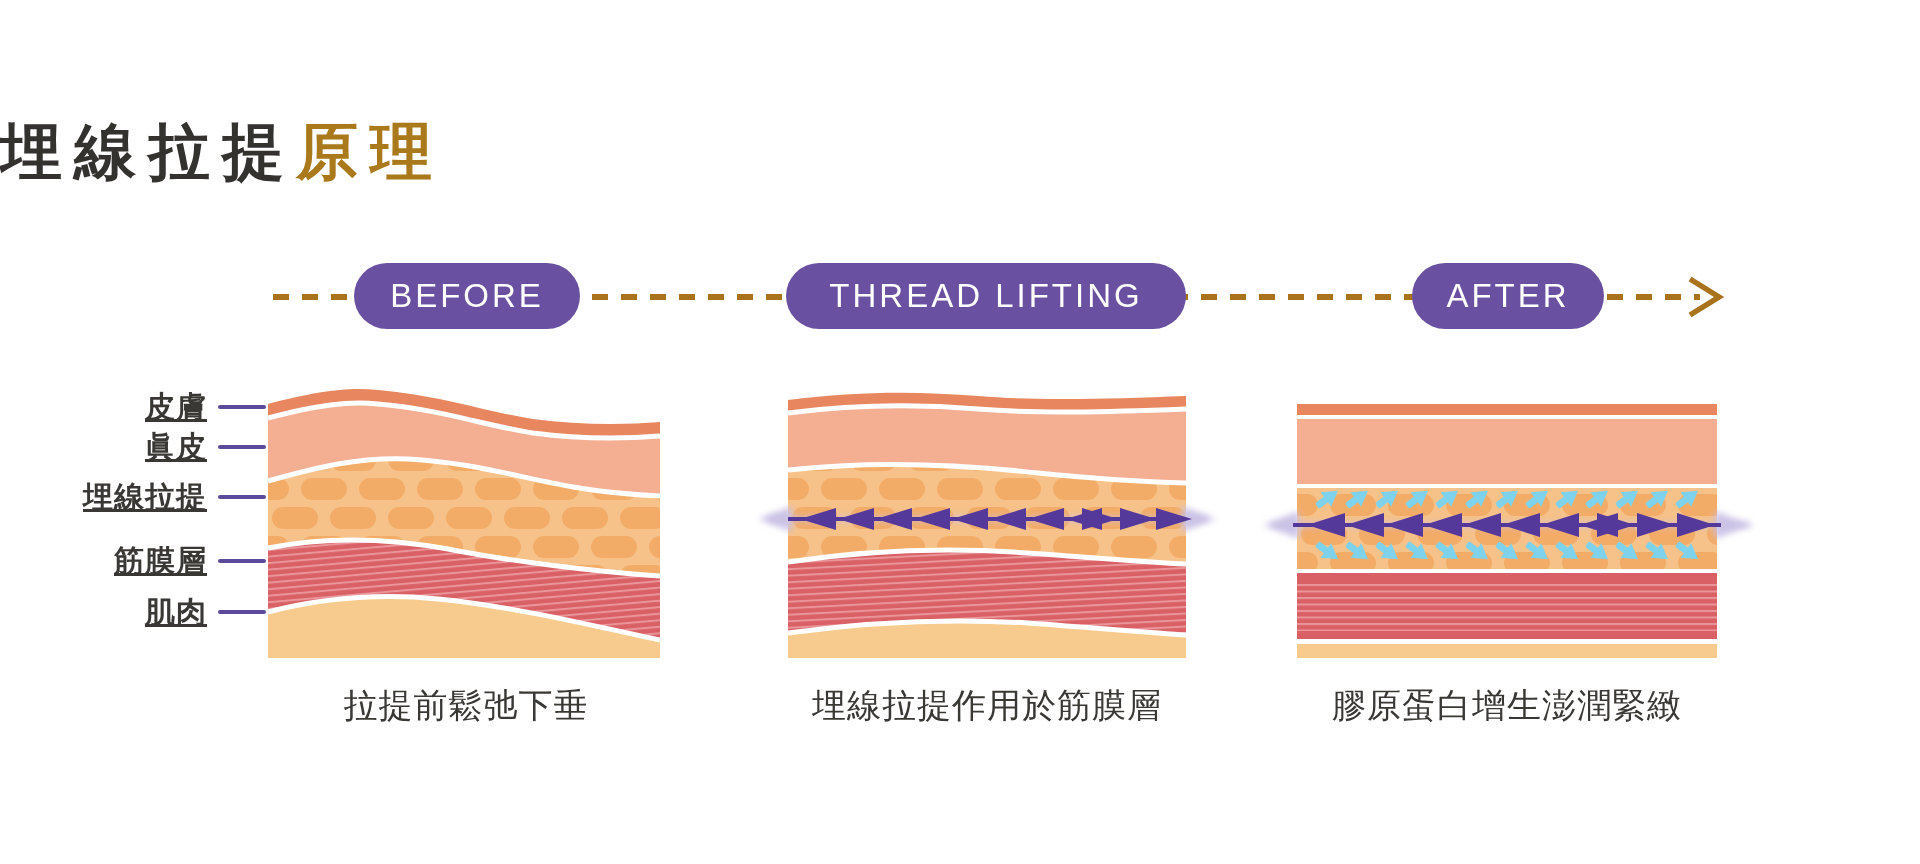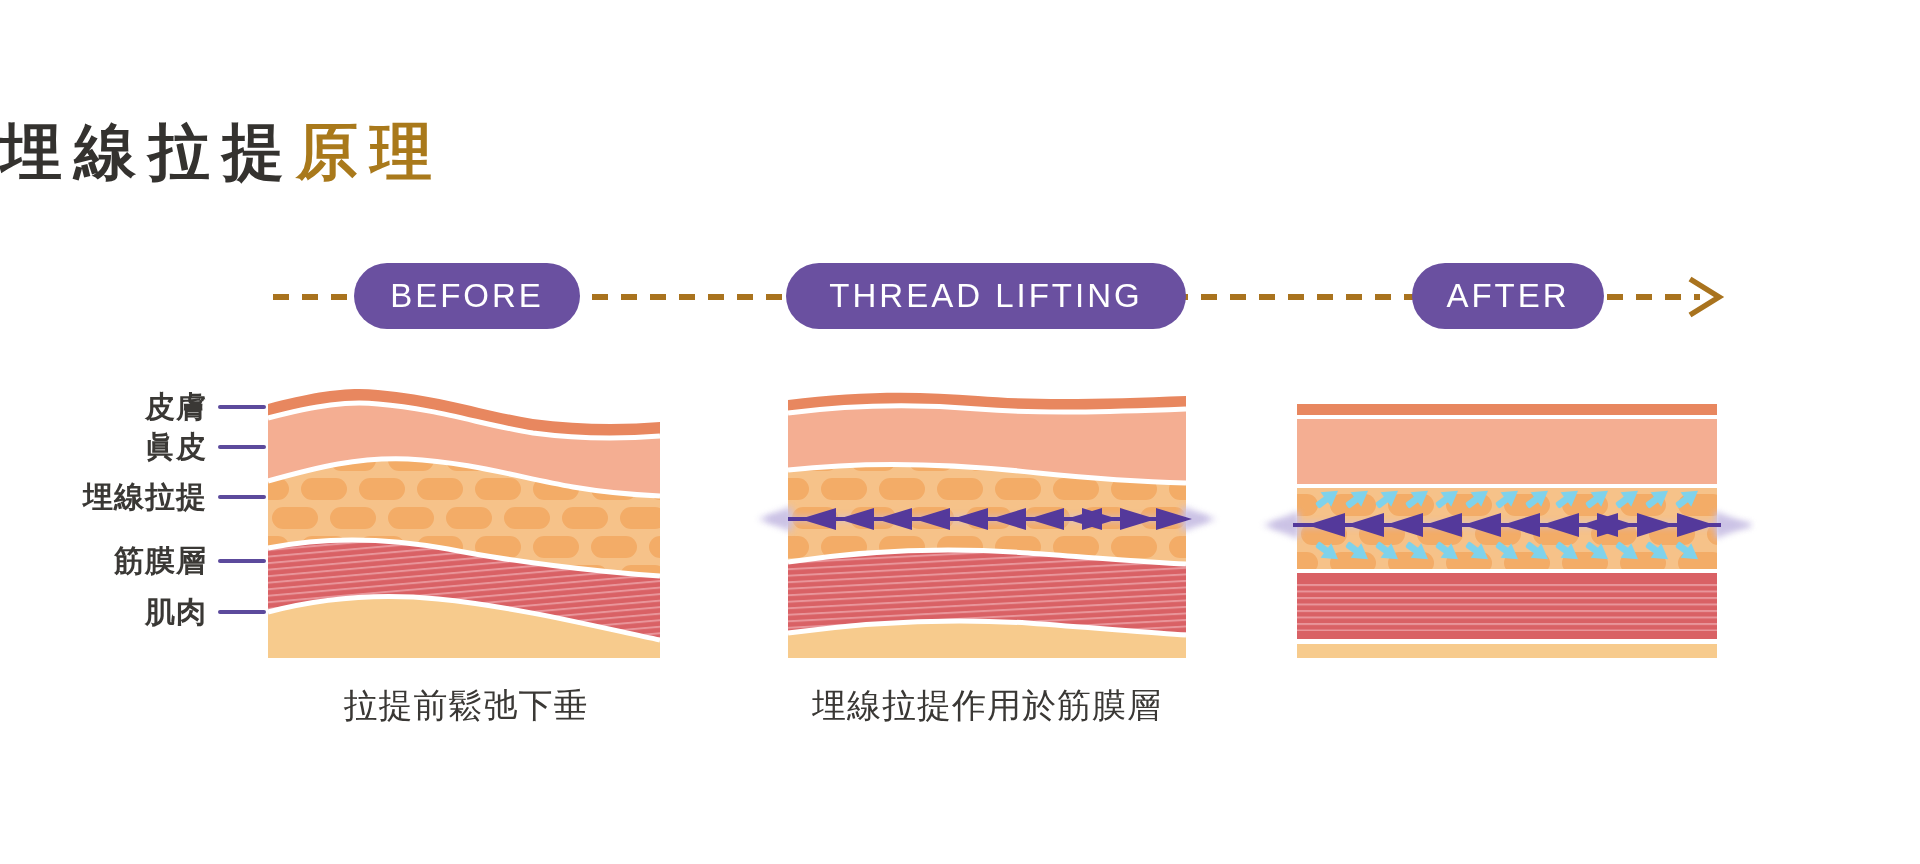--- a/index.html
+++ b/index.html
@@ -23,21 +23,21 @@
     color:#ffffff;font-size:33px;letter-spacing:3px;display:flex;
     align-items:center;justify-content:center;white-space:nowrap;
   }
   .badge-before{left:354px;width:226px;}
   .badge-thread{left:786px;width:400px;}
   .badge-after{left:1412px;width:192px;}
   
   .layer-label{
     position:absolute;left:40px;width:167px;text-align:right;height:36px;
     line-height:36px;font-size:30px;font-weight:700;color:#3a3835;
-    letter-spacing:1px;white-space:nowrap;
+    letter-spacing:1px;white-space:nowrap;text-decoration:underline;
   }
   .layer-line{position:absolute;left:218px;width:48px;height:4px;background:#5c4a9c;border-radius:2px;}
   
   .panel{position:absolute;}
   .panel svg{overflow:visible;display:block;}
   .skin-strip{fill:#e8875f;}
   .dermis{fill:#f4ae92;}
   .fat{fill:#f6c289;}
   .bottom-layer{fill:#f7cb8d;}
   .gap-stroke{fill:none;stroke:#ffffff;stroke-width:5;}
@@ -216,14 +216,15 @@
         <polygon class="thread-barb" points="283,0 321,-12 321,12"></polygon>
         <polygon class="thread-barb" points="338,0 300,-12 300,12"></polygon>
         <polygon class="thread-barb" points="378,0 340,-12 340,12"></polygon>
         <polygon class="thread-barb" points="418,0 380,-12 380,12"></polygon>
       </g>
     </svg>
   </div>
 
   <div class="caption caption-1">拉提前鬆弛下垂</div>
   <div class="caption caption-2">埋線拉提作用於筋膜層</div>
+  <div class="caption caption-3">膠原蛋白增生澎潤緊緻</div>
 
 </div>
 
 </body></html>

